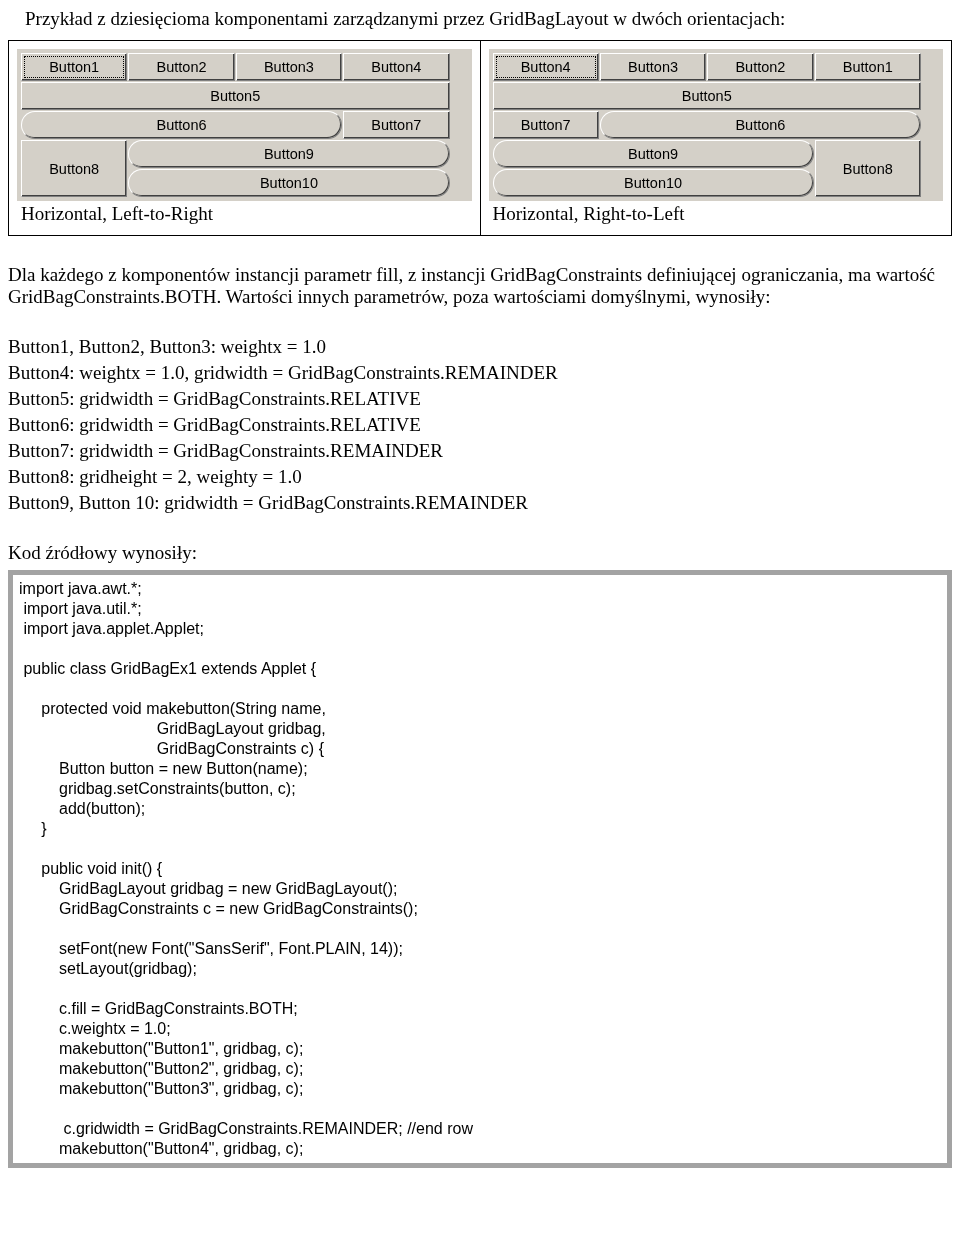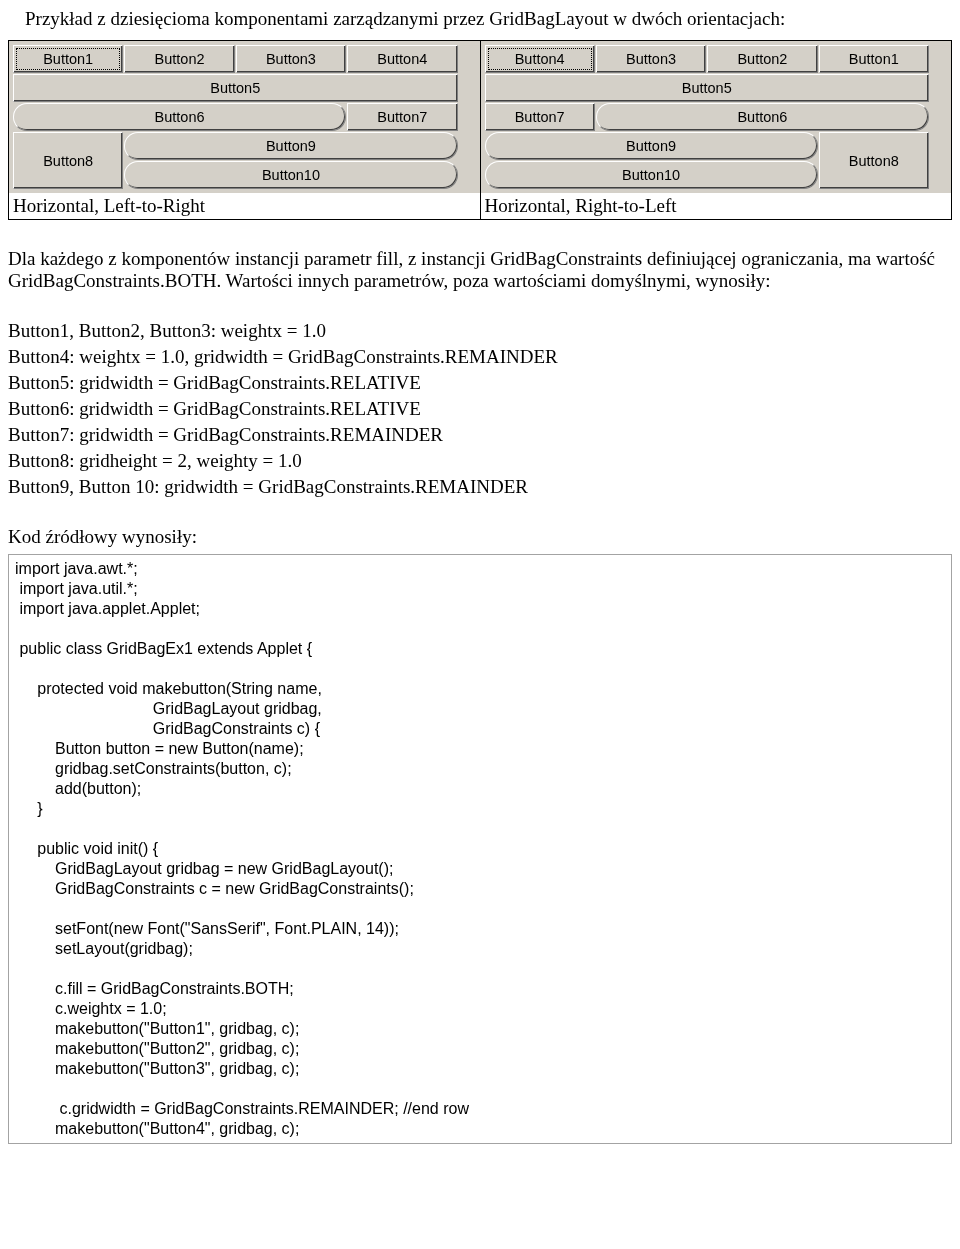--- a/index.html
+++ b/index.html
@@ -14,21 +14,21 @@
   p { margin: 0 0 6px 17px; }
   .intro { margin-bottom: 10px; }
   table.layout-table {
     border-collapse: collapse;
     width: 100%;
     margin-bottom: 28px;
   }
   table.layout-table td {
     border: 1px solid #000;
     vertical-align: top;
-    padding: 0;
+    padding: 8px;
   }
   .cell-caption {
     font-family: "Times New Roman", Times, serif;
     font-size: 19px;
     padding: 2px 4px 2px 4px;
   }
   
   .gb-panel {
     background: #d4d0c8;
     padding: 4px 22px 4px 4px;
@@ -57,21 +57,21 @@
   }
   .btn.focus {
     outline: 1px dotted #000;
     outline-offset: -4px;
   }
   .span4 { grid-column: span 4; }
   .span3 { grid-column: span 3; border-radius: 14px; }
   .row2 { grid-row: span 2; }
   .body-text { margin: 4px 0; }
   .code-box {
-    border: 1px solid #a3a3a3;
+    border: 5px solid #a3a3a3;
     padding: 4px 6px;
     font-family: Arial, sans-serif;
     font-size: 16px;
     line-height: 1.25;
     white-space: pre;
     margin-top: 6px;
   }
   .section-gap { height: 20px; }
 </style>
 </head>

